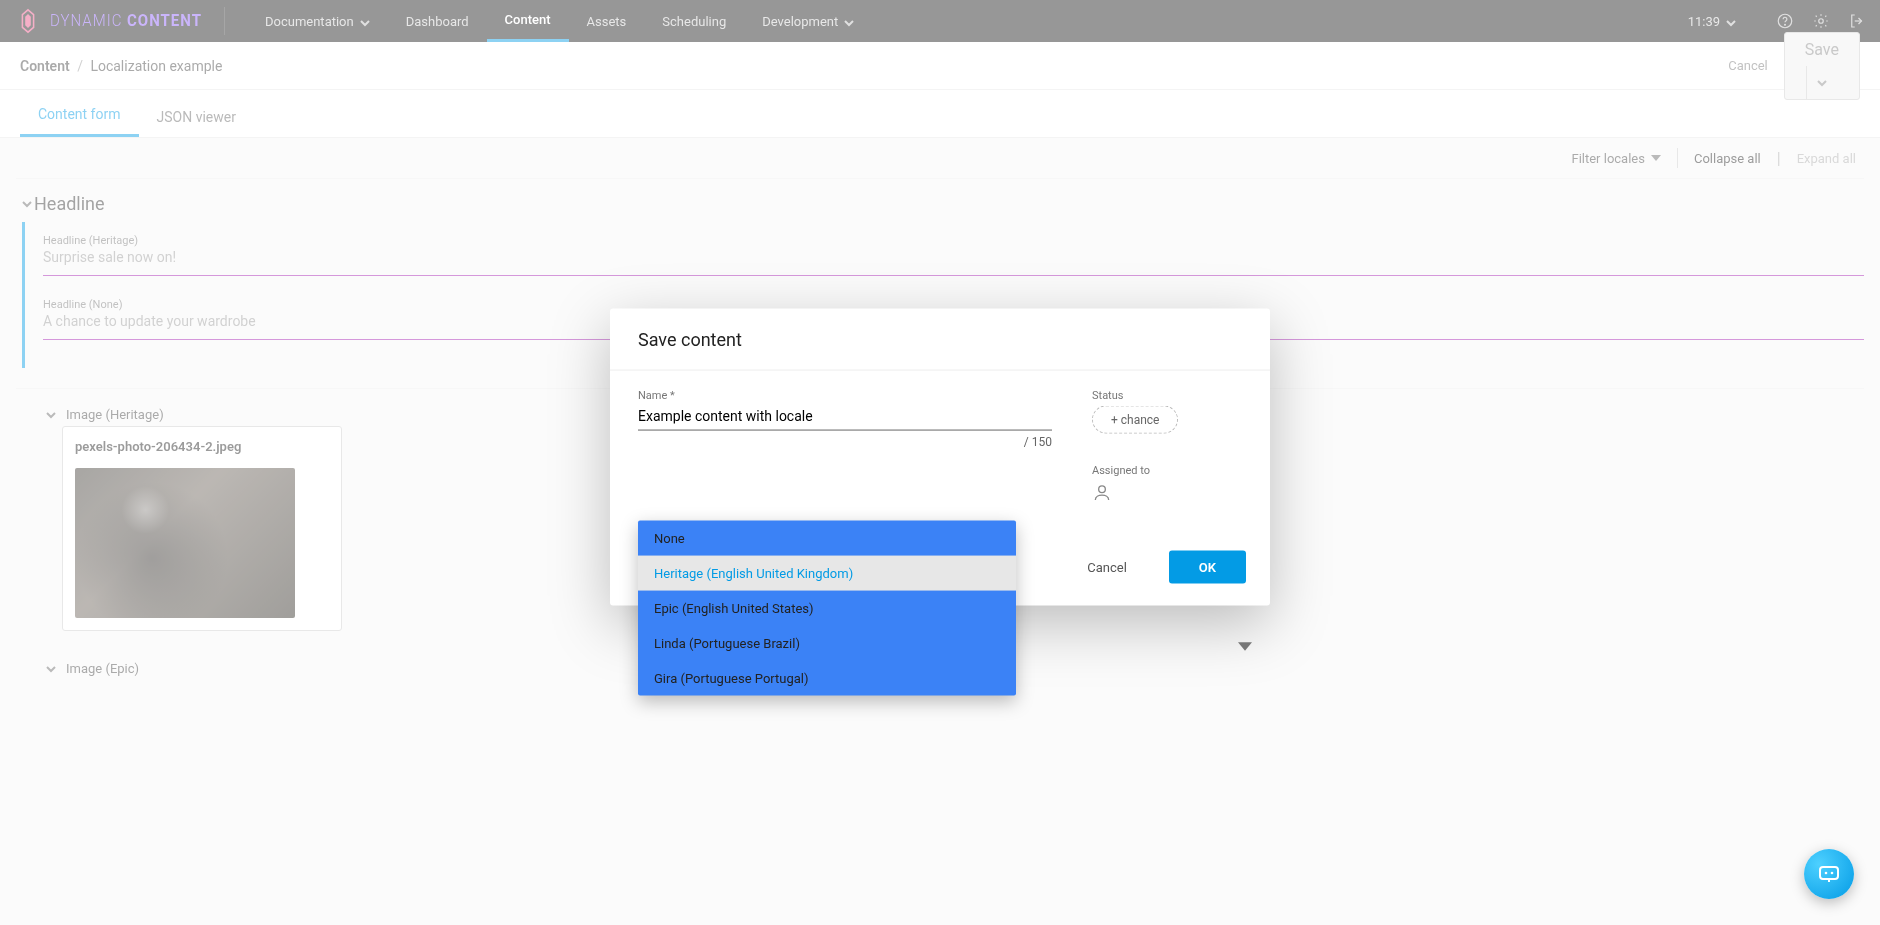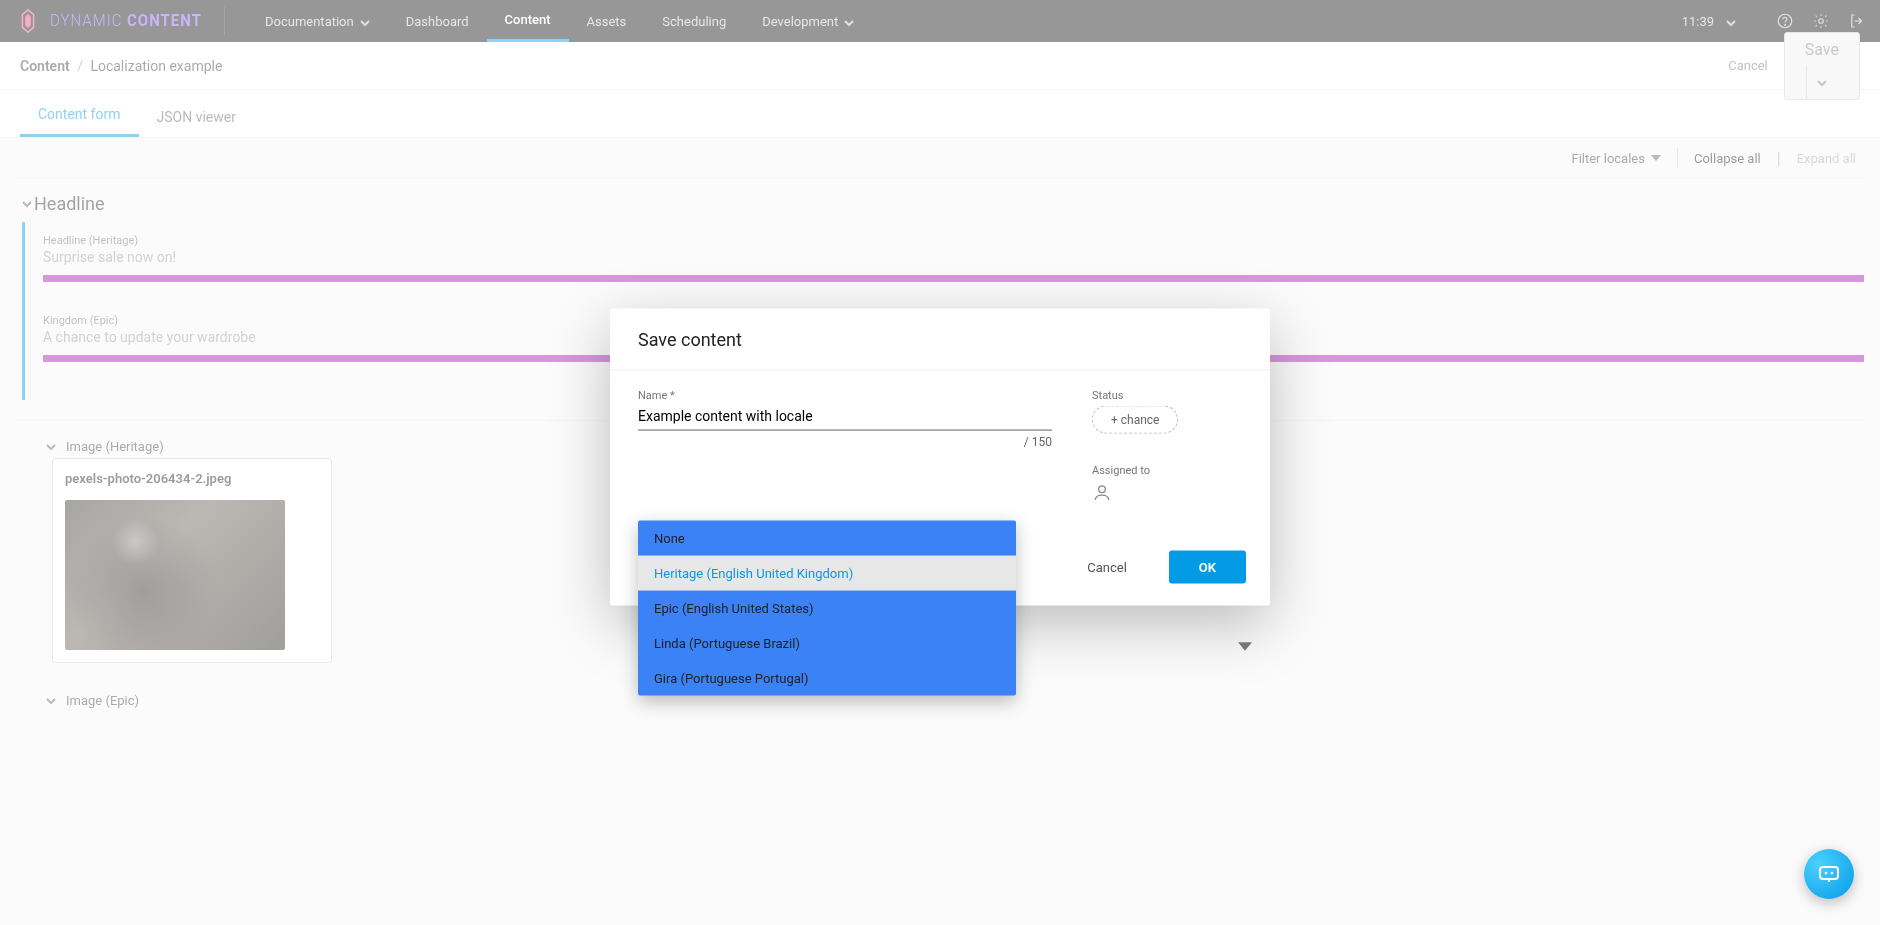--- a/index.html
+++ b/index.html
@@ -20,21 +20,21 @@
           padding:0 14px;gap:22px;font-size:13px;}
   .logo{display:flex;align-items:center;gap:8px;color:#8b5cf6;font-weight:300;letter-spacing:1px;}
   .logo-mark{width:28px;height:28px;}
   .logo-text{font-size:15px;transform:scaleY(1.05);}
   .logo-text b{font-weight:700;}
   .sep{width:1px;height:28px;background:#3a3a3a;}
   .topnav{display:flex;align-items:center;height:100%;}
   .topnav-item{padding:0 18px;height:100%;display:flex;align-items:center;gap:6px;cursor:pointer;}
   .topnav-item.active{color:#fff;border-bottom:3px solid var(--accent);font-weight:500;}
   .spacer{flex:1;}
-  .clockwrap{display:flex;align-items:center;gap:12px;}
+  .clockwrap{display:flex;align-items:center;gap:6px;}
   .top-icons{display:flex;align-items:center;gap:18px;margin-left:18px;}
   .icon-btn{width:18px;height:18px;display:inline-flex;align-items:center;justify-content:center;cursor:pointer;}
   .icon-btn svg{width:18px;height:18px;stroke:#bbb;fill:none;stroke-width:1.6;}
   .chevron-down{width:10px;height:10px;}
   .chevron-down svg{width:10px;height:10px;stroke:#bbb;fill:none;stroke-width:2;}
 
   
   .subbar{height:48px;background:#fff;display:flex;align-items:center;padding:0 20px;border-bottom:1px solid #e6e6e6;}
   .breadcrumb{font-size:14px;color:#444;}
   .breadcrumb .root{font-weight:600;}
@@ -57,25 +57,25 @@
   .collapse{font-size:13px;color:#222;cursor:pointer;}
   .expand{font-size:13px;color:#aaa;}
 
   
   .form-body{padding:0 16px 40px 16px;}
   .section{border-top:1px solid #eee;padding:10px 0 0;margin-bottom:20px;}
   .section-head{display:flex;align-items:center;gap:0;padding:4px 4px 8px;font-size:18px;color:#333;}
   .twisty{width:14px;height:14px;display:inline-flex;align-items:center;justify-content:center;}
   .twisty svg{width:12px;height:12px;stroke:#666;fill:none;stroke-width:2;}
   .field-group{border-left:3px solid var(--accent);margin-left:6px;padding:6px 0 6px 18px;}
-  .field{margin:6px 0 32px;border-bottom:7px solid #a21caf;padding-bottom:6px;}
+  .field{margin:6px 0 22px;border-bottom:1px solid #a21caf;padding-bottom:6px;}
   .field-label{font-size:11px;color:#777;margin-bottom:2px;}
   .field-value{font-size:14px;color:#222;min-height:20px;}
   .field-value.placeholder{color:#9a9a9a;}
-  .image-group{margin-left:36px;}
+  .image-group{margin-left:46px;}
   .image-card{width:280px;border:1px solid #ccc;border-radius:3px;padding:12px;background:#fff;}
   .image-card .fname{font-size:13px;font-weight:600;margin-bottom:14px;}
   .image-thumb{width:220px;height:150px;border-radius:2px;display:block;
                background:linear-gradient(135deg,#3e3a34 0%,#6a6158 40%,#2d2922 100%);
                position:relative;overflow:hidden;}
   .image-thumb::after{content:"";position:absolute;inset:0;
      background:radial-gradient(40px 40px at 32% 28%, rgba(255,255,255,.35), transparent 60%),
                 radial-gradient(circle at 35% 60%, rgba(0,0,0,.55), transparent 45%);}
   .sub-section-head{display:flex;align-items:center;gap:8px;padding:8px 0 4px 28px;font-size:13px;color:#444;}
 
@@ -246,21 +246,21 @@
           </svg>
       </span>
       <span>Headline</span>
     </div>
     <div class="field-group">
       <div class="field">
         <div class="field-label">Headline (Heritage)</div>
         <div class="field-value placeholder">Surprise sale now on!</div>
       </div>
       <div class="field">
-        <div class="field-label">Kingdom (Epic)</div>
+        <div class="field-label">Headline (None)</div>
         <div class="field-value placeholder">A chance to update your wardrobe</div>
       </div>
     </div>
   </div>
 
   <div class="section">
 
     <div class="sub-section-head">
       <span class="twisty">
         <svg viewBox="0 0 12 12">

